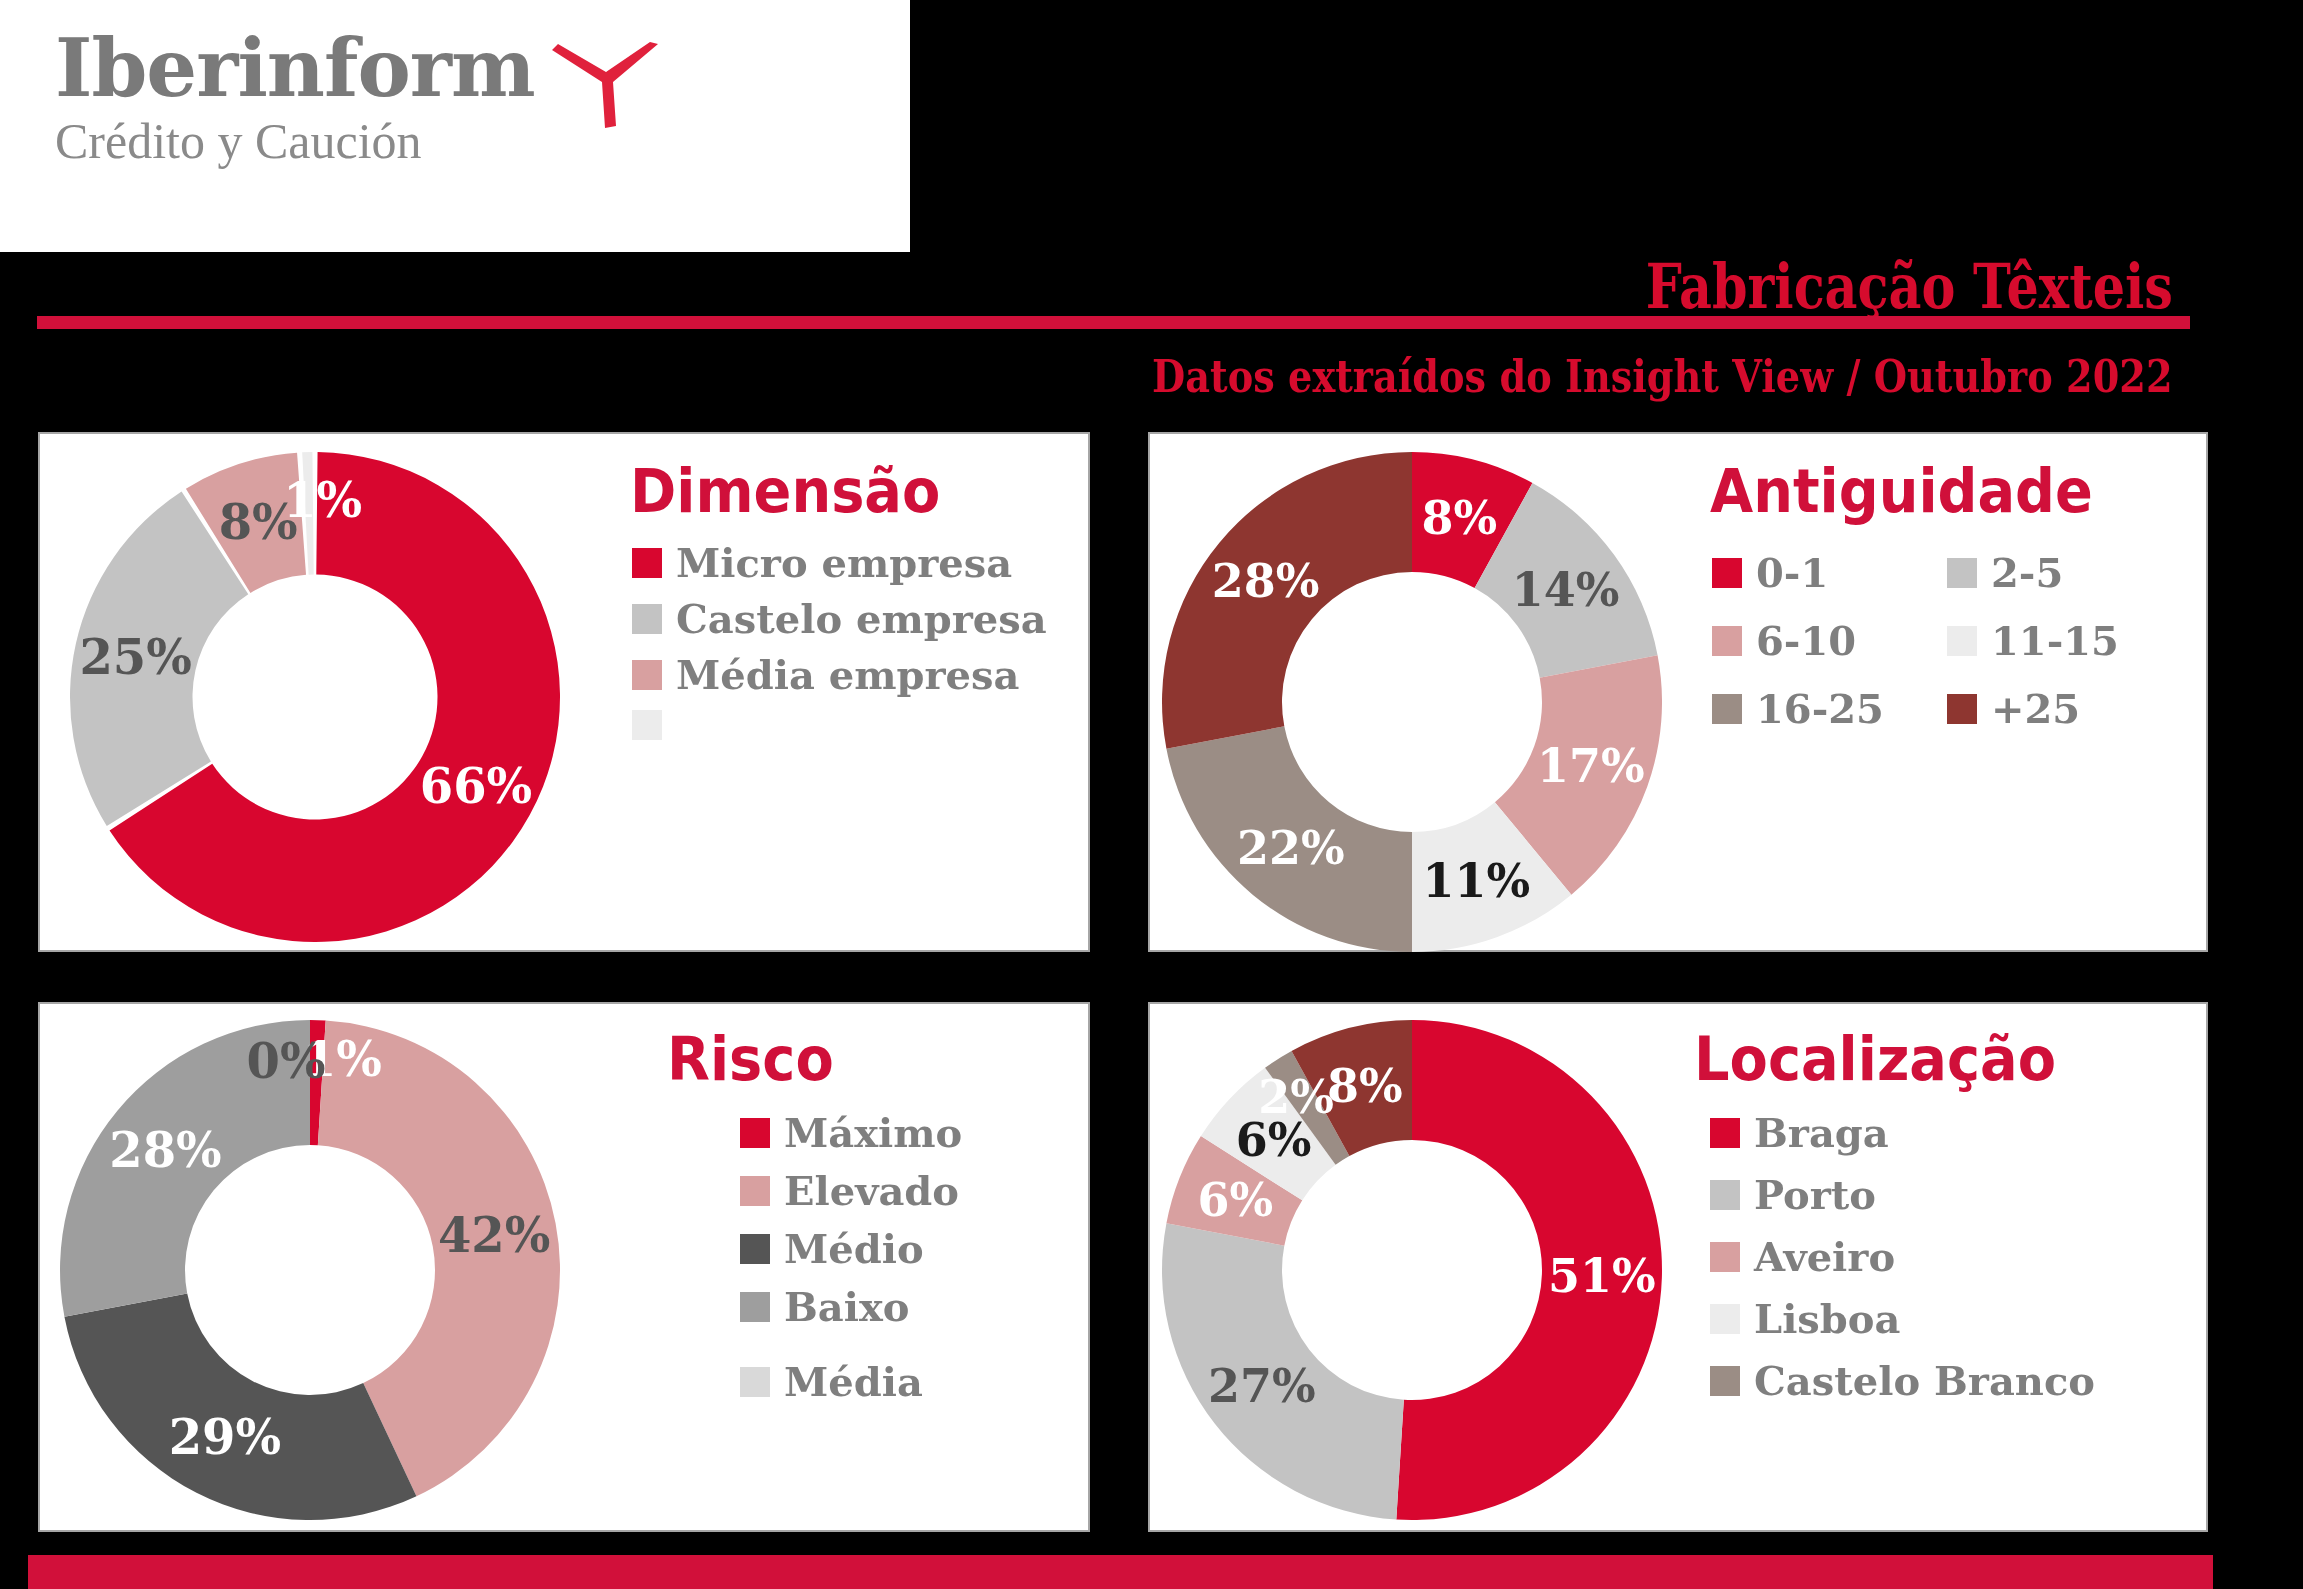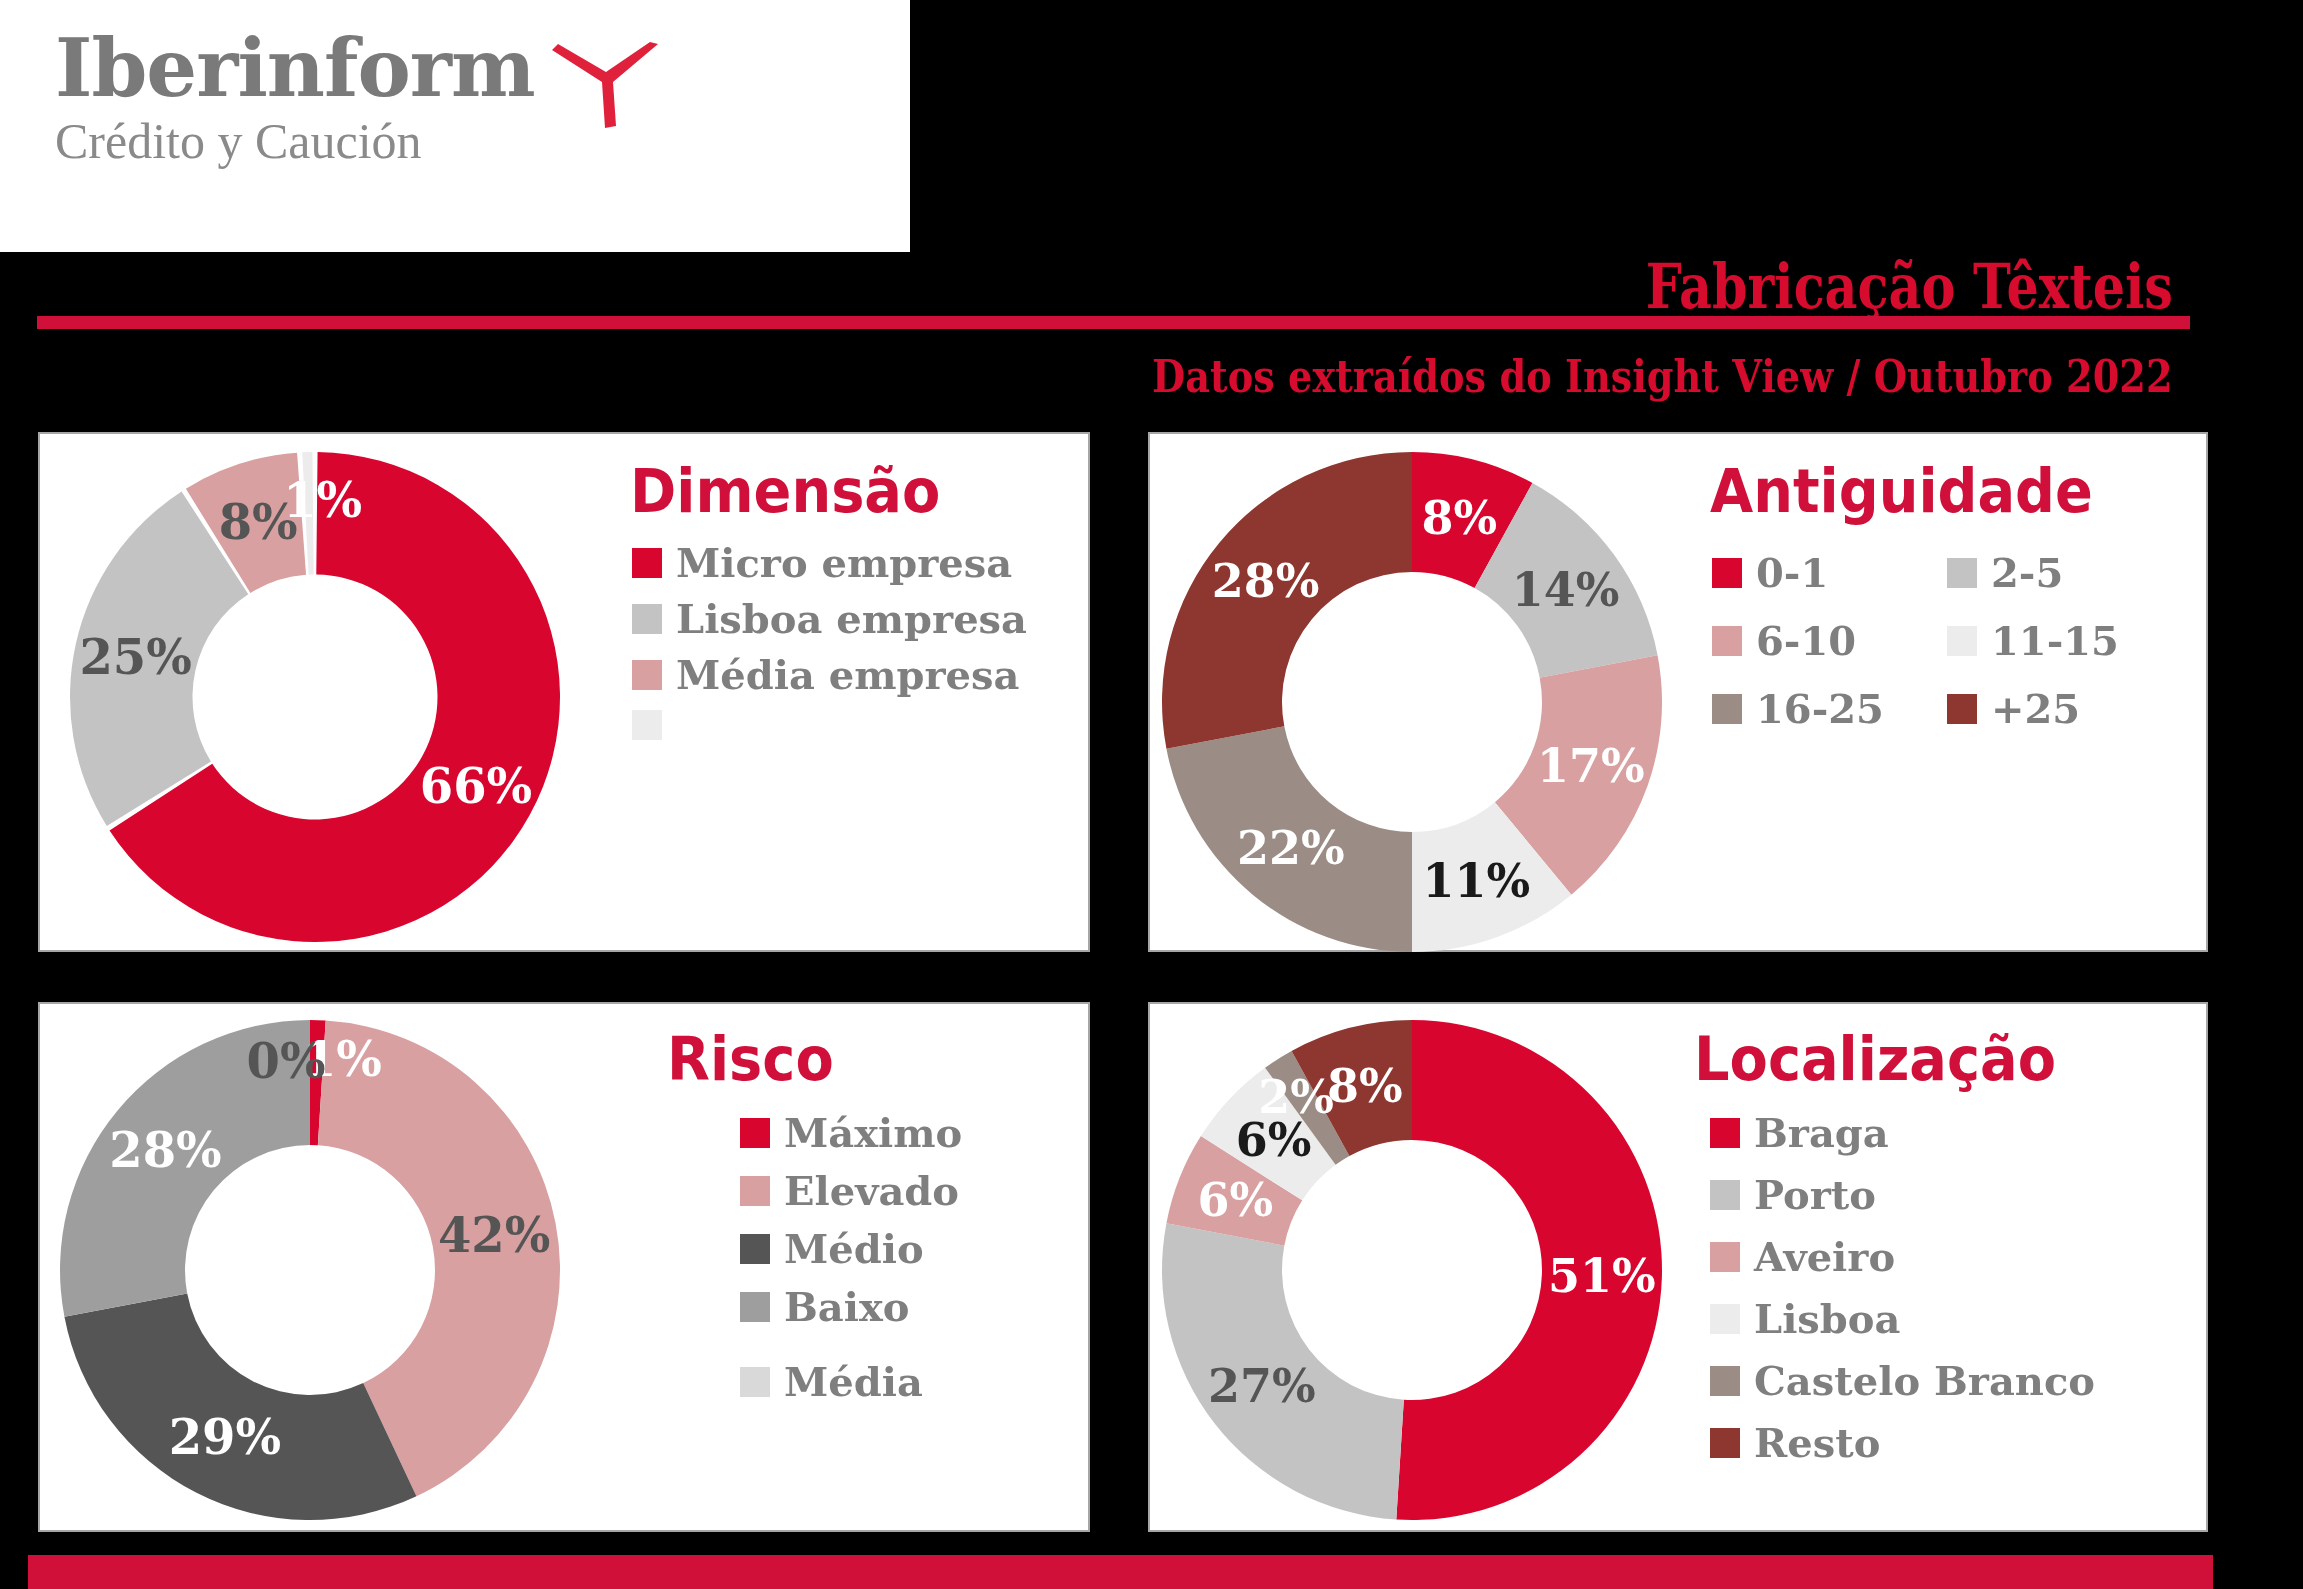--- a/index.html
+++ b/index.html
@@ -100,21 +100,21 @@
         <path d="M 115.89583010331393 36.77629021821838 A 245 245 0 0 1 227.0566417037302 0.6579530800077578 L 236.02832085186512 122.82897654000388 A 122.5 122.5 0 0 0 180.44791505165696 140.8881451091092 Z" fill="#d8a0a0"></path>
         <path d="M 232.1776907204791 0.33576398512937544 A 245 245 0 0 1 242.43441289151988 0.013433505449512495 L 243.71720644575996 122.50671675272476 A 122.5 122.5 0 0 0 238.58884536023953 122.66788199256469 Z" fill="#ececec"></path>
       </svg><div class="lbl" style="left: 406.021px; top: 333.522px; color: rgb(255, 255, 255); font-size: 48px;">66%</div><div class="lbl" style="left: 65.6753px; top: 204.916px; color: rgb(85, 85, 85); font-size: 48px;">25%</div><div class="lbl" style="left: 188.218px; top: 70.2434px; color: rgb(85, 85, 85); font-size: 48px;">8%</div><div class="lbl" style="left: 252.69px; top: 48.1991px; color: rgb(255, 255, 255); font-size: 48px;">1%</div></div>
   <div class="legend" id="legend-dimensao" style="left:592px;top:108px;width:430px;">
       <div class="legend-row" style="margin-bottom: 14px;">
         <span class="swatch" style="background: rgb(216, 6, 47);"></span>
         <span class="legend-label">Micro empresa</span>
       </div>
       <div class="legend-row" style="margin-bottom: 14px;">
         <span class="swatch" style="background: rgb(195, 195, 195);"></span>
-        <span class="legend-label">Lisboa empresa</span>
+        <span class="legend-label">Castelo empresa</span>
       </div>
       <div class="legend-row" style="margin-bottom: 14px;">
         <span class="swatch" style="background: rgb(216, 160, 160);"></span>
         <span class="legend-label">Média empresa</span>
       </div>
       <div class="legend-row" style="margin-bottom: 14px;">
         <span class="swatch" style="background: rgb(236, 236, 236);"></span>
       </div>
     </div>
 </div>
@@ -213,20 +213,16 @@
         <span class="legend-label">Aveiro</span>
       </div>
       <div class="legend-row" style="margin-bottom: 20px;">
         <span class="swatch" style="background: rgb(236, 236, 236);"></span>
         <span class="legend-label">Lisboa</span>
       </div>
       <div class="legend-row" style="margin-bottom: 20px;">
         <span class="swatch" style="background: rgb(155, 141, 133);"></span>
         <span class="legend-label">Castelo Branco</span>
       </div>
-      <div class="legend-row" style="margin-bottom: 20px;">
-        <span class="swatch" style="background: rgb(142, 54, 48);"></span>
-        <span class="legend-label">Resto</span>
-      </div>
     </div>
 </div>
 
 <div id="bottom-bar"></div>
 
 </body></html>

